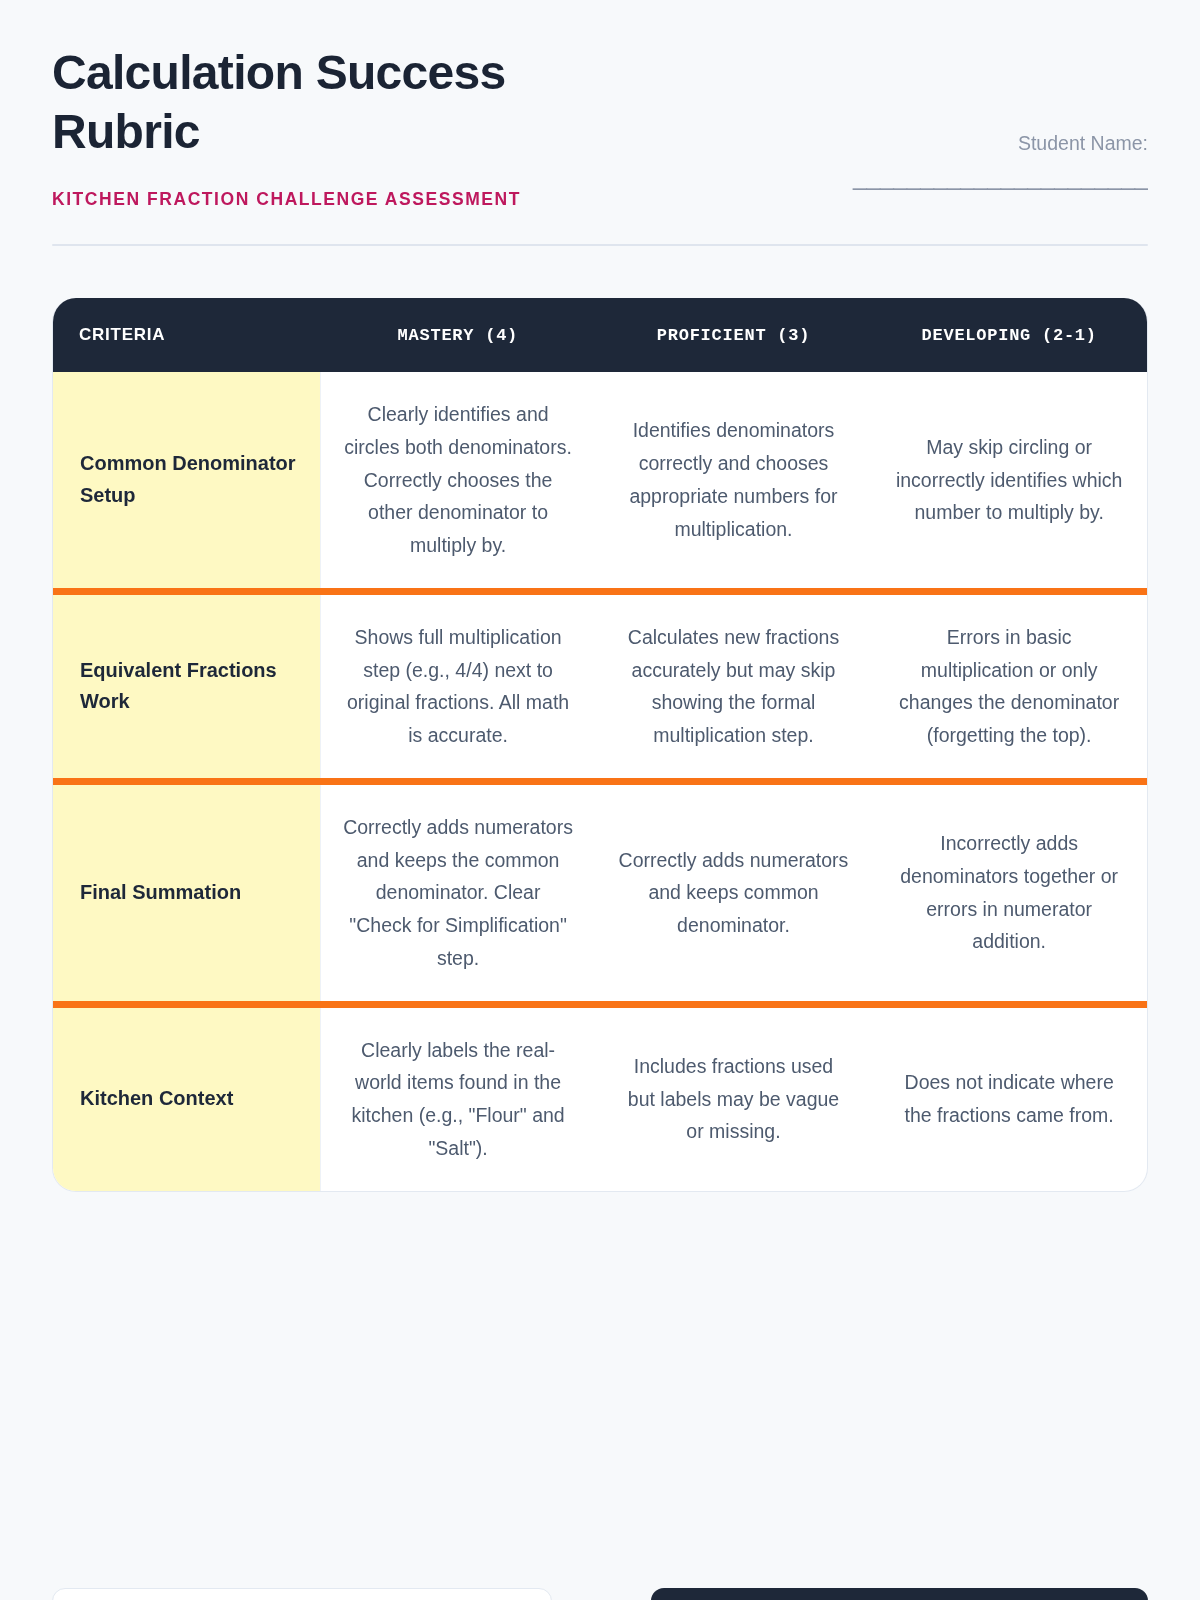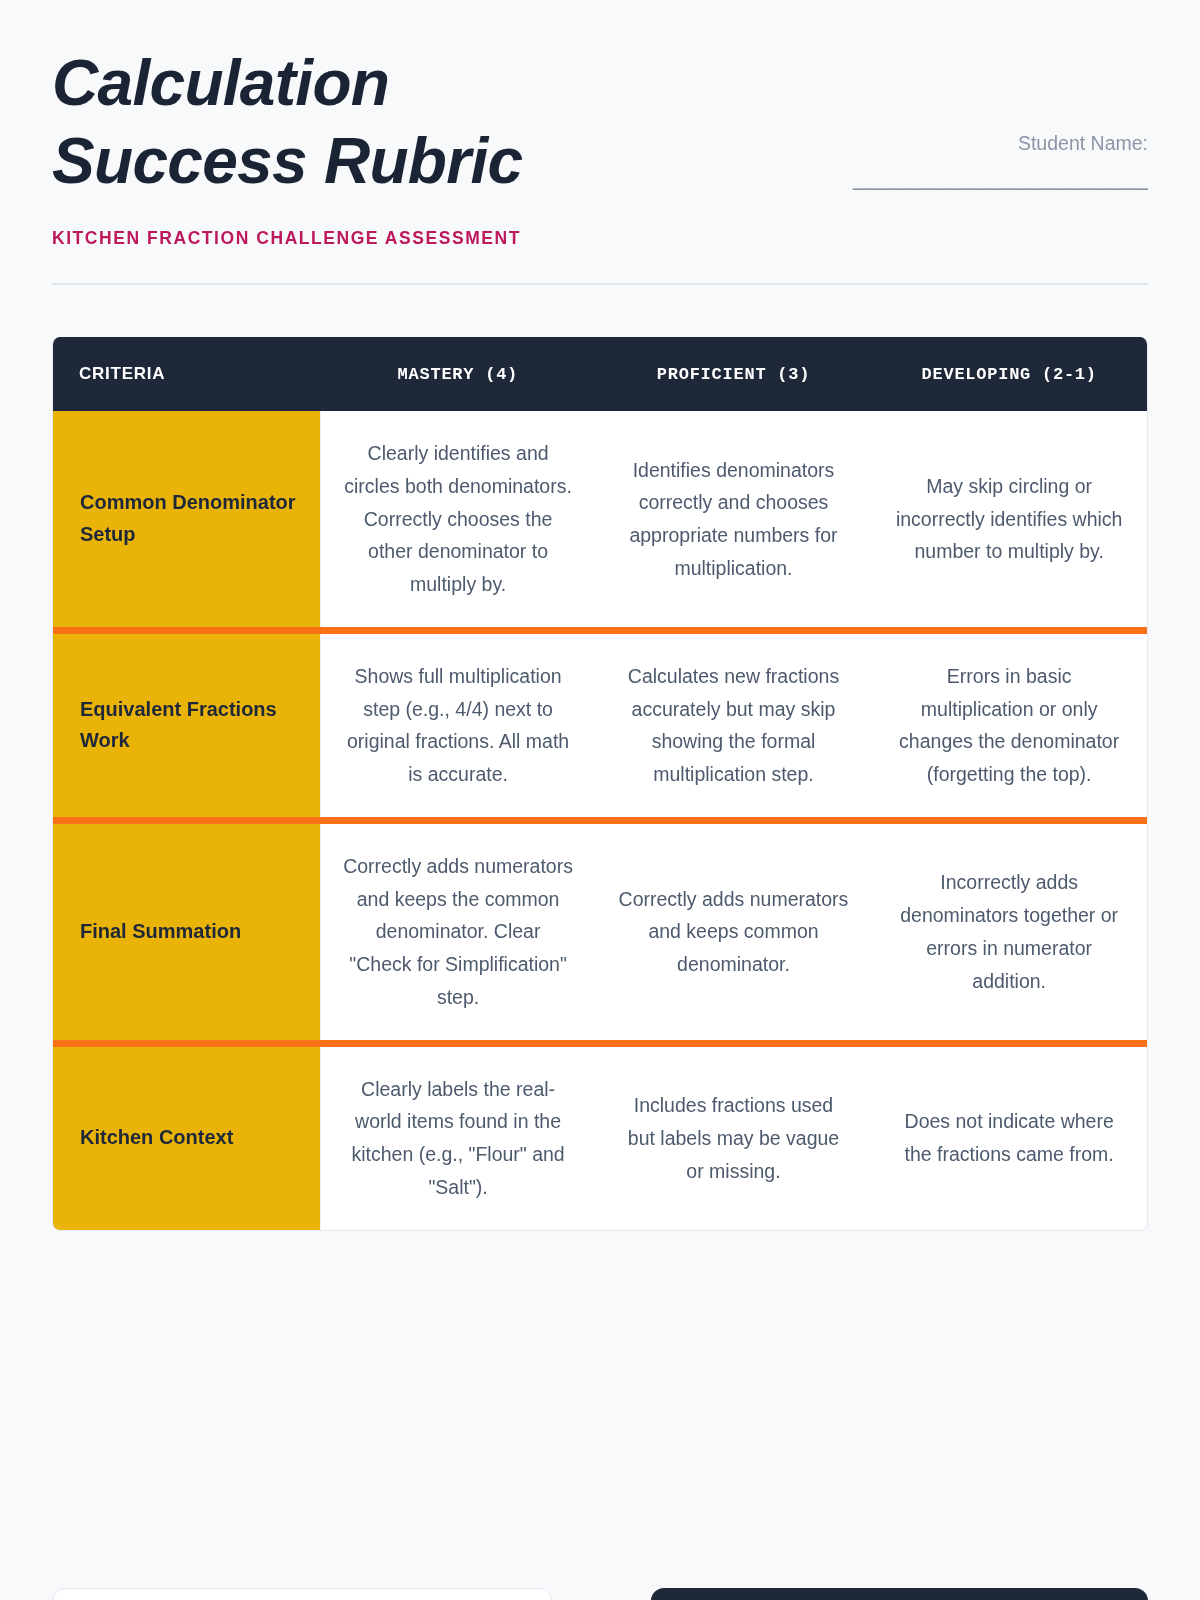--- a/index.html
+++ b/index.html
@@ -23,27 +23,26 @@
   .header {
     display: flex;
     align-items: flex-start;
     justify-content: space-between;
     padding-top: 44px;
   }
 
   .header-left { max-width: 640px; }
 
   .doc-title {
-    font-size: 64px;
+    font-size: 48px;
     line-height: 1.22;
     font-weight: 700;
     color: #1b2434;
     letter-spacing: -0.7px;
     max-width: 520px;
-    font-style: italic;
   }
 
   .doc-subtitle {
     margin-top: 28px;
     font-size: 17.5px;
     font-weight: 700;
     color: #be185d;
     letter-spacing: 1.55px;
     text-transform: uppercase;
   }
@@ -95,21 +94,21 @@
   }
 
   .teacher-note .tn-strong {
     font-weight: 700;
     color: #1e4fc4;
   }
 
   
   .rubric-wrap {
     margin-top: 52px;
-    border-radius: 8px;
+    border-radius: 24px;
     overflow: hidden;
     border: 1px solid #e3e9f1;
     border-top: none;
     background: #ffffff;
   }
 
   table.rubric {
     width: 100%;
     border-collapse: collapse;
     table-layout: fixed;
@@ -140,21 +139,21 @@
     font-size: 19.5px;
     line-height: 1.68;
     color: #4d5a6e;
     text-align: center;
     vertical-align: middle;
   }
 
   table.rubric tbody tr:first-child td { border-top: none; }
 
   table.rubric tbody td.criteria-cell {
-    background: #eab308;
+    background: #fef9c3;
     border-right: 1px solid #eef2f7;
     text-align: left;
     padding-left: 27px;
     padding-right: 20px;
     font-size: 20px;
     font-weight: 700;
     color: #1e2839;
     line-height: 1.58;
   }
 

